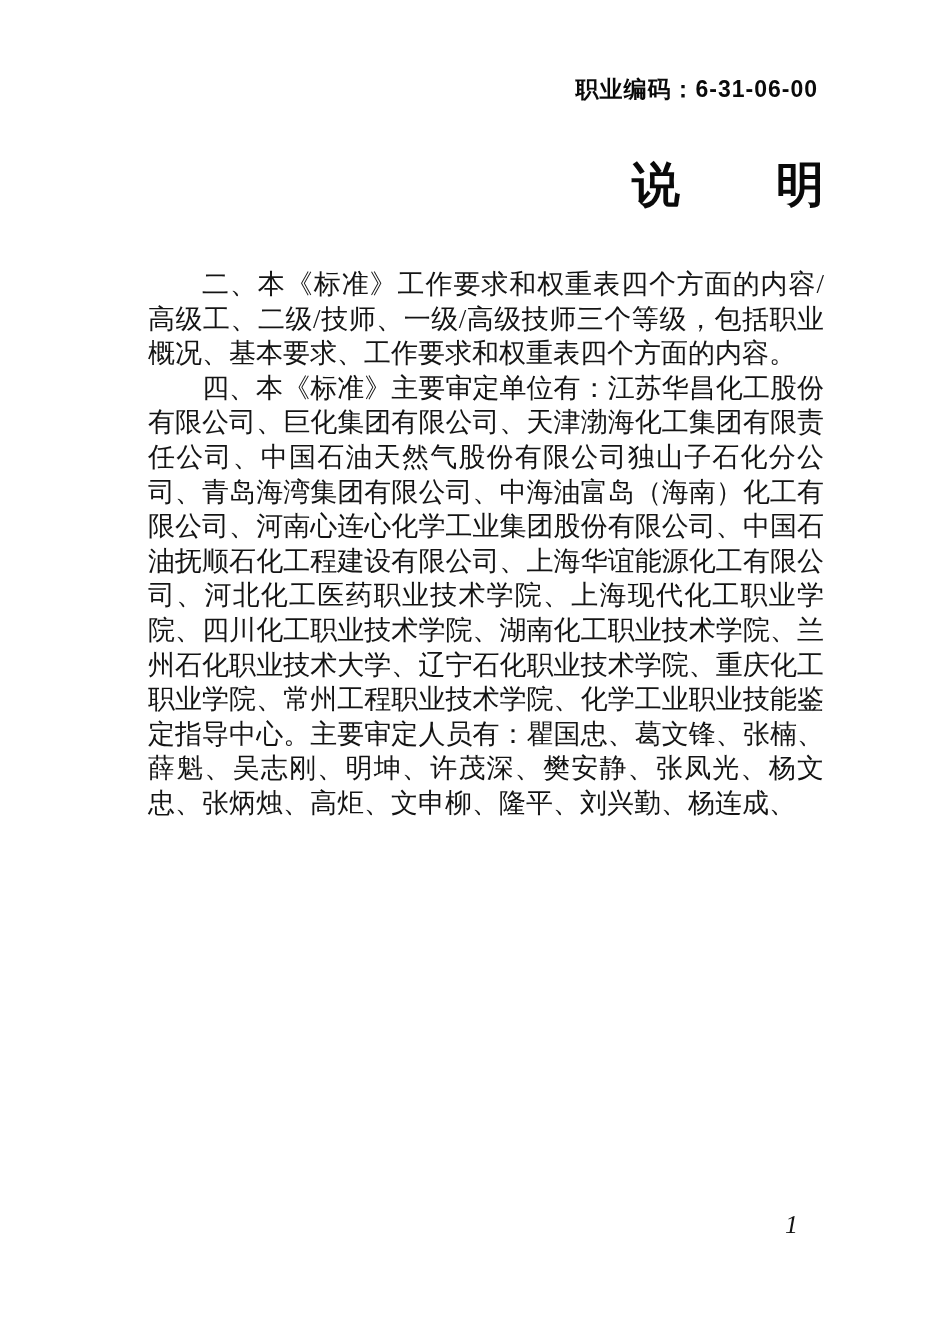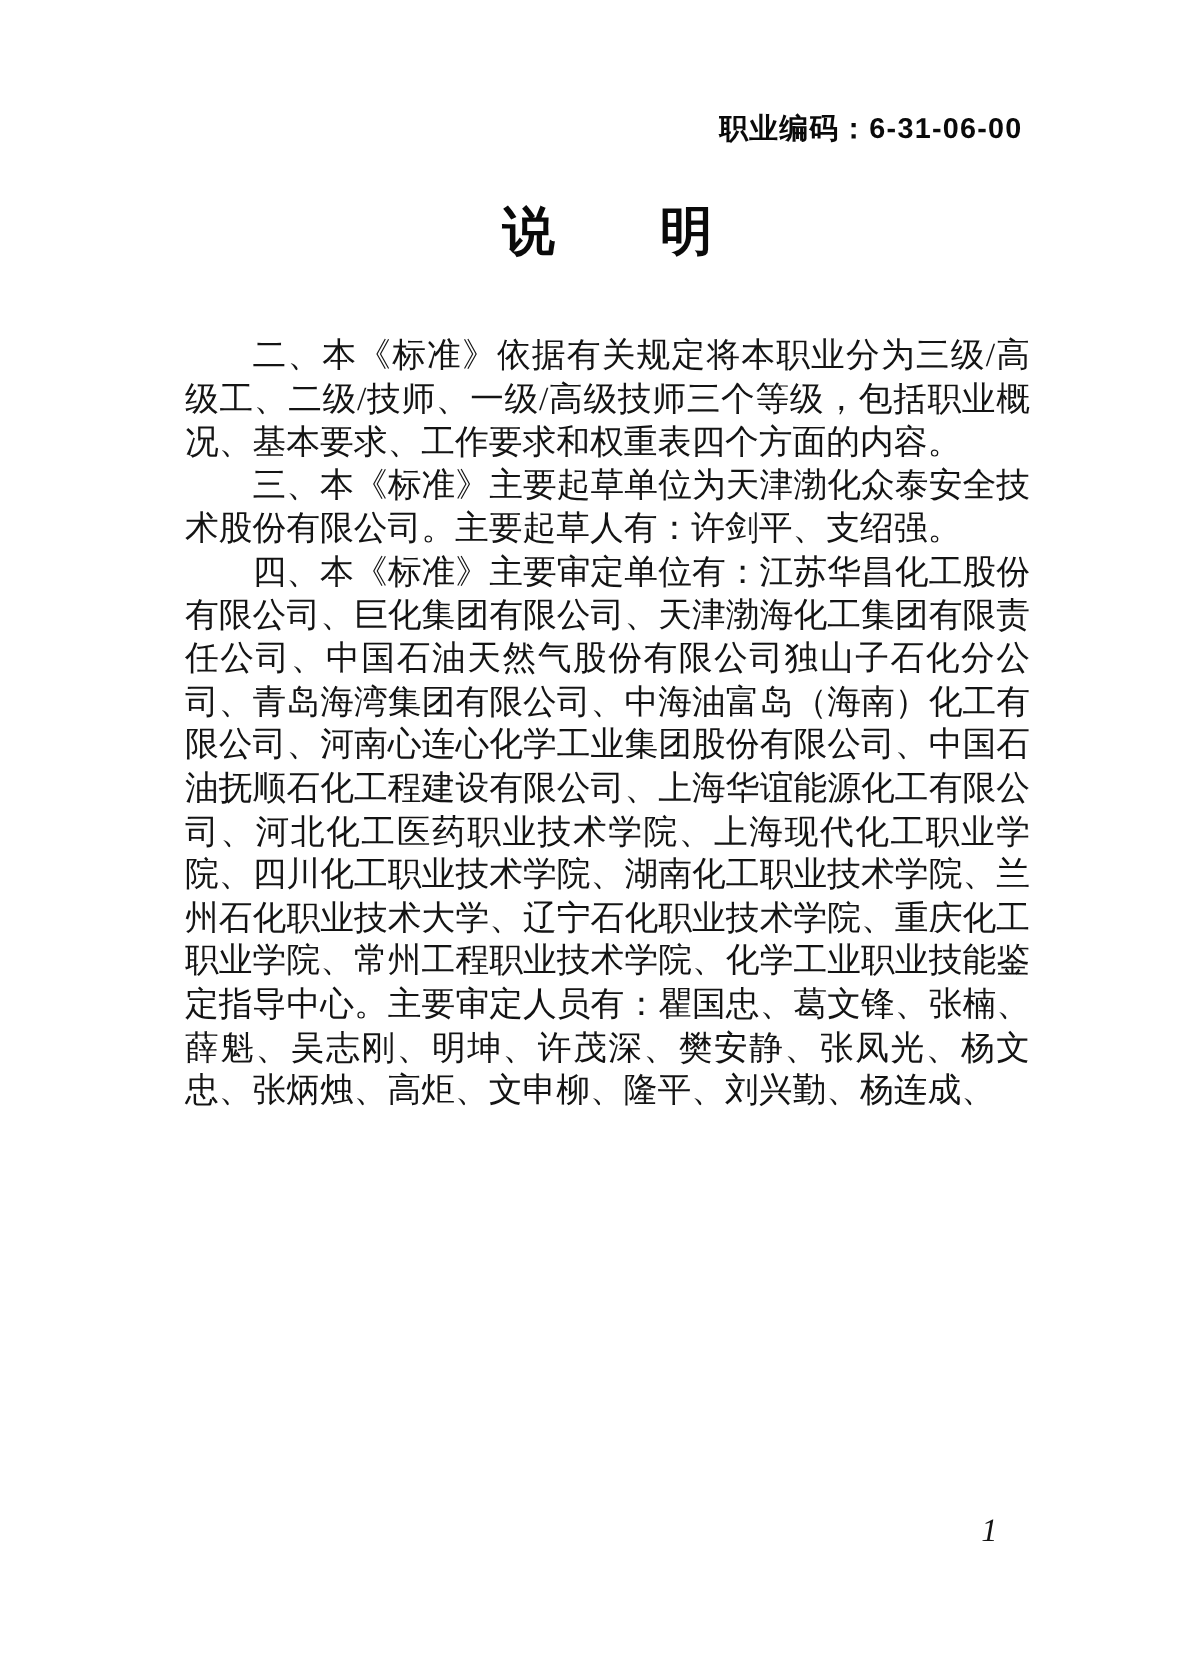--- a/index.html
+++ b/index.html
@@ -11,41 +11,41 @@
     position: relative;
     width: 950px;
     height: 1333px;
     background: #ffffff;
     overflow: hidden;
     font-family: "Liberation Serif", "DejaVu Serif", serif;
     color: #0e0e0e;
   }
   .header-code {
     position: absolute;
-    top: 87px;
+    top: 74px;
     left: 0;
     right: 132px;
     text-align: right;
     font-family: "Liberation Sans", "DejaVu Sans", sans-serif;
     font-weight: bold;
     font-size: 23px;
     letter-spacing: 1px;
     color: #0a0a0a;
     white-space: nowrap;
     margin-left: 32px;
   }
   .doc-title {
     position: absolute;
     top: 161px;
     left: 148px;
     width: 676px;
-    text-align: center;
+    text-align: right;
     font-family: "Liberation Sans", "DejaVu Sans", sans-serif;
     font-weight: bold;
-    font-size: 42px;
+    font-size: 48px;
     line-height: 48px;
     color: #0a0a0a;
     white-space: pre;
   }
   .body-text {
     position: absolute;
     top: 267px;
     left: 148px;
     width: 676px;
     font-size: 27px;
@@ -73,20 +73,19 @@
 </head>
 <body>
 
 <div class="page">
 
   <div class="header-code">职业编码：6-31-06-00</div>
 
   <div class="doc-title">说　　明</div>
 
   <div class="body-text">
-    <p>二、本《标准》依据有关规定将本职业分为三级/高级工、二级/技师、一级/高级技师三个等级，包括职业概况、基本要求、工作要求和权重表四个方面的内容。</p>
-    <p>三、本《标准》主要起草单位为天津渤化众泰安全技术股份有限公司。主要起草人有：许剑平、支绍强。</p>
+    <p>二、本《标准》工作要求和权重表四个方面的内容/高级工、二级/技师、一级/高级技师三个等级，包括职业概况、基本要求、工作要求和权重表四个方面的内容。</p>
     <p>四、本《标准》主要审定单位有：江苏华昌化工股份有限公司、巨化集团有限公司、天津渤海化工集团有限责任公司、中国石油天然气股份有限公司独山子石化分公司、青岛海湾集团有限公司、中海油富岛（海南）化工有限公司、河南心连心化学工业集团股份有限公司、中国石油抚顺石化工程建设有限公司、上海华谊能源化工有限公司、河北化工医药职业技术学院、上海现代化工职业学院、四川化工职业技术学院、湖南化工职业技术学院、兰州石化职业技术大学、辽宁石化职业技术学院、重庆化工职业学院、常州工程职业技术学院、化学工业职业技能鉴定指导中心。主要审定人员有：瞿国忠、葛文锋、张楠、薛魁、吴志刚、明坤、许茂深、樊安静、张凤光、杨文忠、张炳烛、高炬、文申柳、隆平、刘兴勤、杨连成、</p>
   </div>
 
   <div class="page-number">1</div>
 
 </div>
 
 </body></html>

